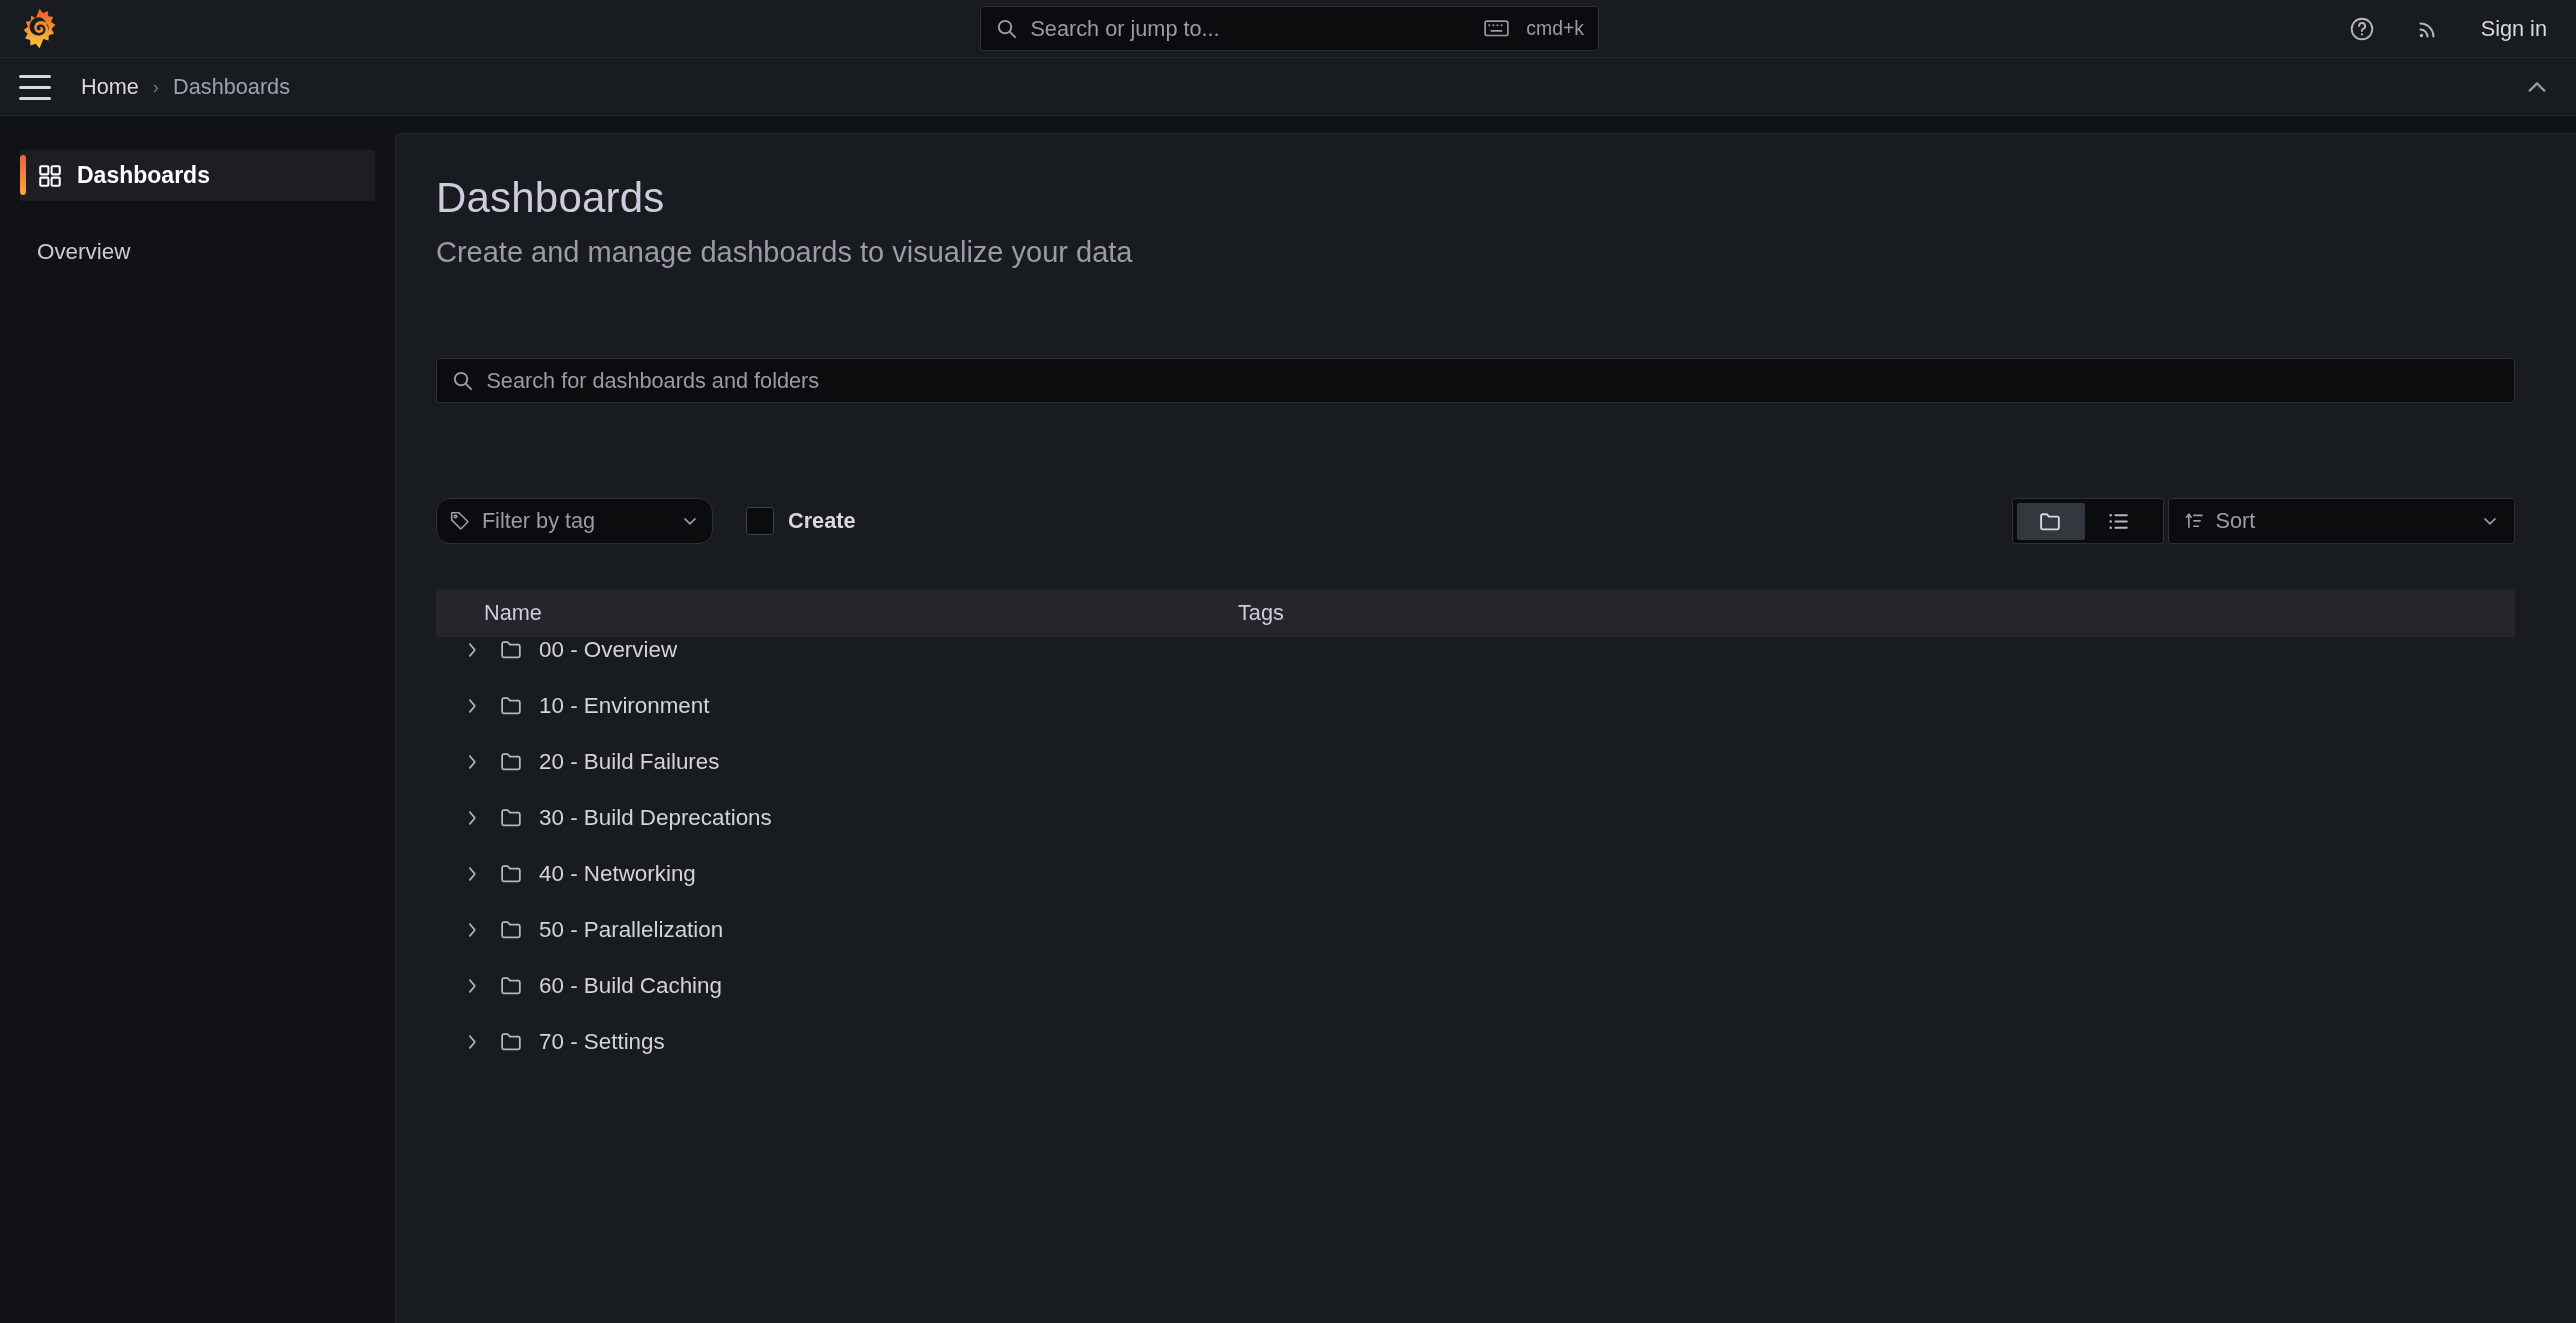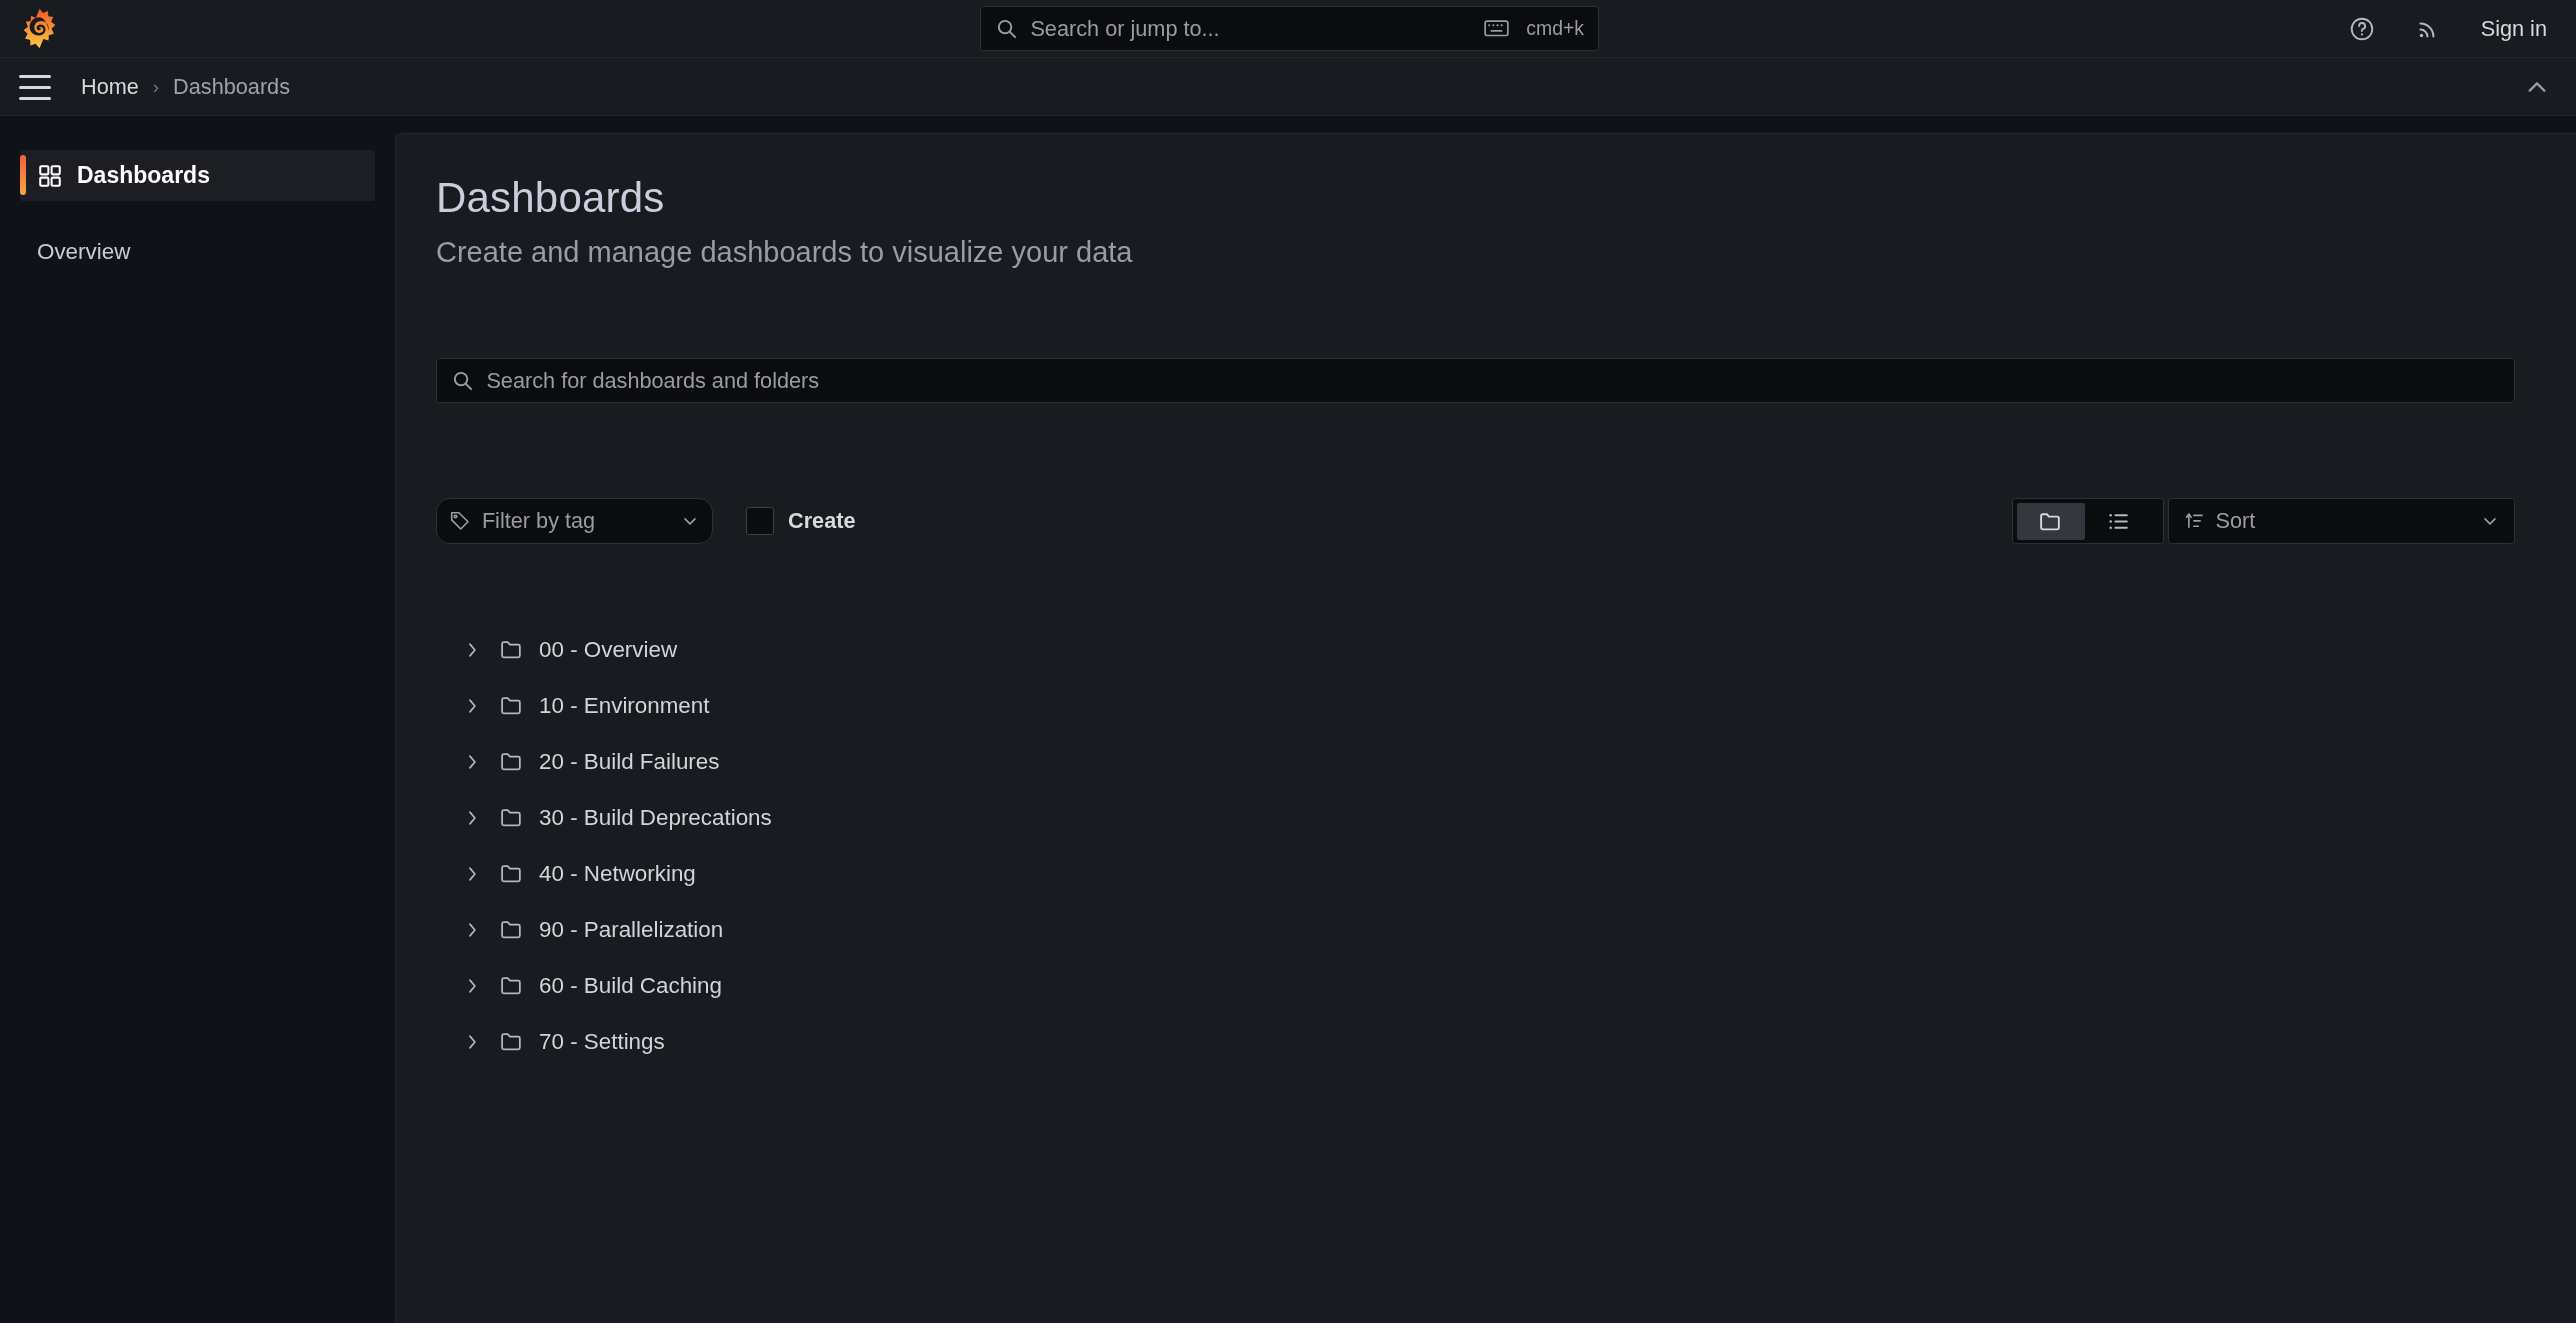--- a/index.html
+++ b/index.html
@@ -348,20 +348,24 @@
       </span>
       <span class="slab">Sort</span>
       <span>
         <svg viewBox="0 0 24 24" width="20" height="20" fill="none" stroke="#9a9ba6" stroke-width="2">
           <polyline points="6,9.5 12,15.5 18,9.5" stroke-linecap="round" stroke-linejoin="round"></polyline>
         </svg>
       </span>
     </div>
   </div>
 
+  <div class="thead">
+    <span class="th th-name">Name</span>
+    <span class="th th-tags">Tags</span>
+  </div>
 
   <div class="rows" id="rows">
       <div class="row">
         <span class="chev">
           <svg viewBox="0 0 24 24" width="20" height="20" fill="none" stroke="#b6b7bf" stroke-width="2">
             <polyline points="9.5,5 15.5,12 9.5,19" stroke-linecap="round" stroke-linejoin="round"></polyline>
           </svg>
         </span>
         <span class="folder">
           <svg viewBox="0 0 24 24" width="25" height="25" fill="none" stroke="#b6b7bf" stroke-width="1.7">
@@ -426,21 +430,21 @@
         <span class="chev">
           <svg viewBox="0 0 24 24" width="20" height="20" fill="none" stroke="#b6b7bf" stroke-width="2">
             <polyline points="9.5,5 15.5,12 9.5,19" stroke-linecap="round" stroke-linejoin="round"></polyline>
           </svg>
         </span>
         <span class="folder">
           <svg viewBox="0 0 24 24" width="25" height="25" fill="none" stroke="#b6b7bf" stroke-width="1.7">
             <path d="M3 6.5a1.5 1.5 0 0 1 1.5-1.5h4l2 2.3h8A1.5 1.5 0 0 1 20 8.8v9.2a1.5 1.5 0 0 1-1.5 1.5h-14A1.5 1.5 0 0 1 3 18V6.5z" stroke-linejoin="round"></path>
           </svg>
         </span>
-        <span class="rname">90 - Parallelization</span>
+        <span class="rname">50 - Parallelization</span>
       </div>
       <div class="row">
         <span class="chev">
           <svg viewBox="0 0 24 24" width="20" height="20" fill="none" stroke="#b6b7bf" stroke-width="2">
             <polyline points="9.5,5 15.5,12 9.5,19" stroke-linecap="round" stroke-linejoin="round"></polyline>
           </svg>
         </span>
         <span class="folder">
           <svg viewBox="0 0 24 24" width="25" height="25" fill="none" stroke="#b6b7bf" stroke-width="1.7">
             <path d="M3 6.5a1.5 1.5 0 0 1 1.5-1.5h4l2 2.3h8A1.5 1.5 0 0 1 20 8.8v9.2a1.5 1.5 0 0 1-1.5 1.5h-14A1.5 1.5 0 0 1 3 18V6.5z" stroke-linejoin="round"></path>

